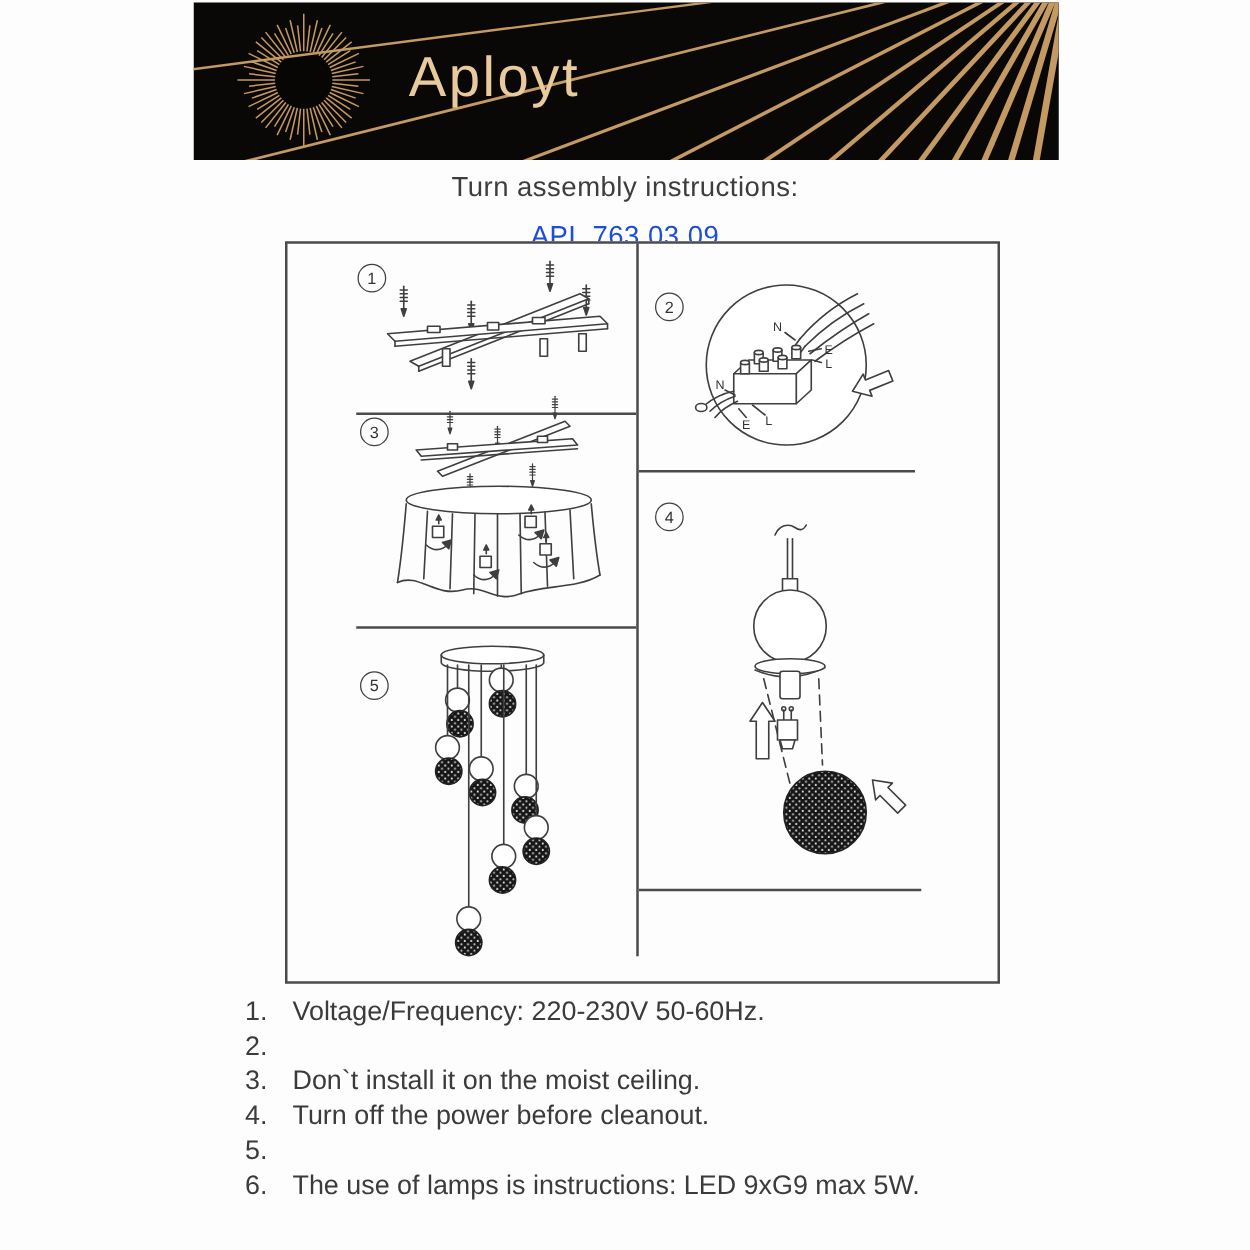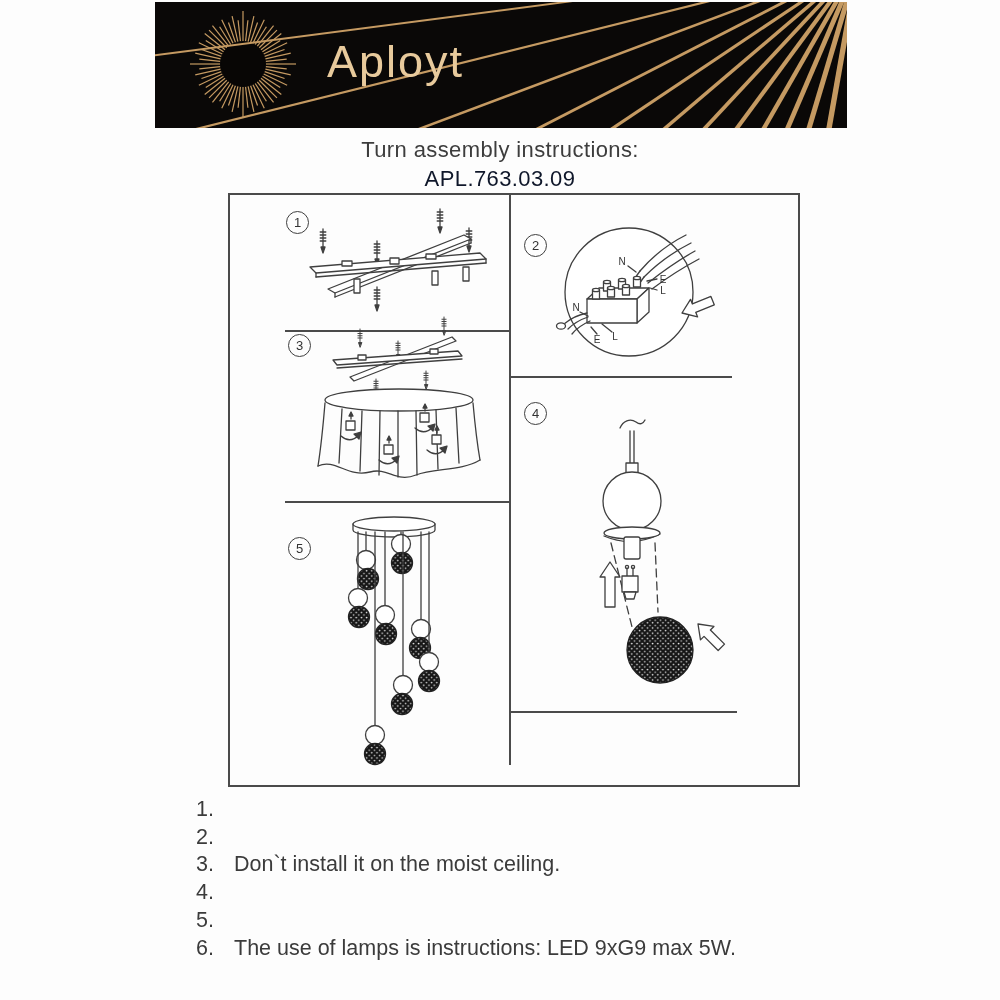--- a/index.html
+++ b/index.html
@@ -6,21 +6,21 @@
   .page{position:relative;width:1000px;height:1000px;background:#fdfdfd;overflow:hidden;
         font-family:"Liberation Sans",sans-serif;color:#3c3c3c;}
   
   .banner{position:absolute;left:155px;top:2px;width:692px;height:126px;background:#0a0807;overflow:hidden;}
   .banner svg{position:absolute;left:0;top:0;}
   .brand{position:absolute;left:172px;top:34px;font-size:45px;font-weight:400;letter-spacing:2px;color:#e7c linen;}
   .brand{color:#e8ca9c;}
   
   .title-block{position:absolute;left:0;top:137px;width:100%;text-align:center;}
   .title-line{font-size:22px;letter-spacing:.4px;color:#3d3d3d;}
-  .model-line{font-size:22px;margin-top:3px;letter-spacing:.4px;color:#0f172a;}
+  .model-line{font-size:22px;margin-top:13px;letter-spacing:.4px;color:#1d4ed8;}
   
   .diagram{position:absolute;left:228px;top:193px;width:568px;height:590px;border:2px solid #4b4b4b;background:#fdfdfd;}
   .divider{position:absolute;background:#4b4b4b;}
   .v-div{left:279px;top:0;width:2px;height:570px;}
   .h-l1{left:55px;top:135px;width:224px;height:2px;}
   .h-l2{left:55px;top:306px;width:224px;height:2px;}
   .h-r1{left:281px;top:181px;width:221px;height:2px;}
   .h-r2{left:281px;top:516px;width:226px;height:2px;}
   .badge{position:absolute;width:21px;height:21px;border:1.5px solid #3f3f3f;border-radius:50%;
          display:flex;align-items:center;justify-content:center;font-size:13px;color:#333;background:#fdfdfd;}
@@ -321,30 +321,32 @@
         <line x1="145" y1="337" x2="145" y2="530"></line>
         <circle cx="145" cy="540" r="9.5" fill="#fff"></circle>
         <circle cx="145" cy="559" r="10.5" fill="url(#crystalDots)" stroke="#222"></circle>
       </g>
     </svg>
   </div>
 
   <ol class="instructions">
     <li>
         <span class="num">1.</span>
+        <span>Voltage/Frequency: 220-230V 50-60Hz.</span>
       </li>
     <li>
         <span class="num">2.</span>
       </li>
     <li>
         <span class="num">3.</span>
         <span>Don`t install it on the moist ceiling.</span>
       </li>
     <li>
         <span class="num">4.</span>
+        <span>Turn off the power before cleanout.</span>
       </li>
     <li>
         <span class="num">5.</span>
       </li>
     <li>
         <span class="num">6.</span>
         <span>The use of lamps is instructions: LED 9xG9 max 5W.</span>
       </li>
   </ol>
 </div>

